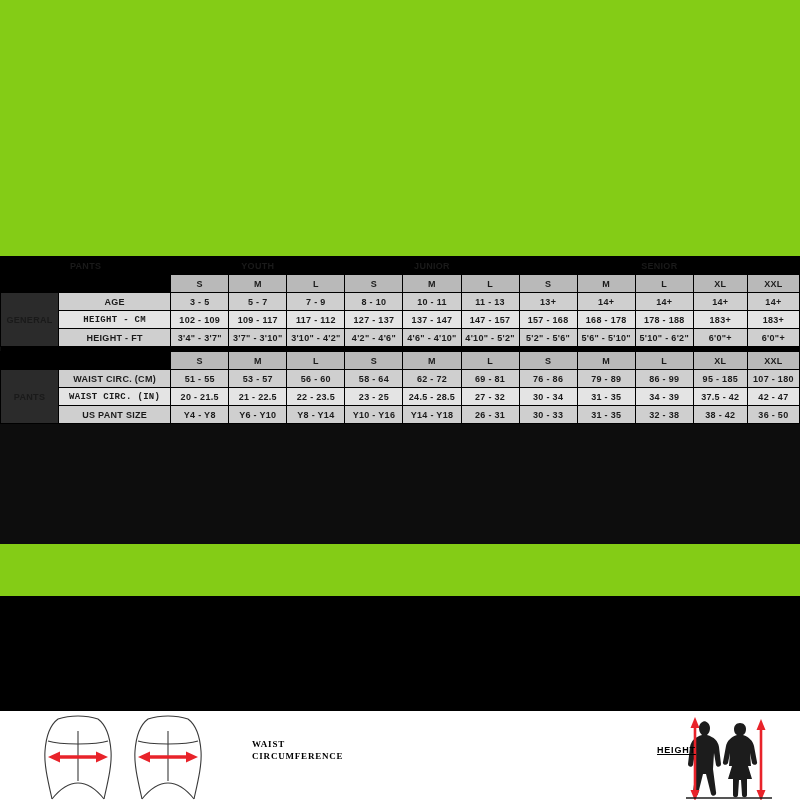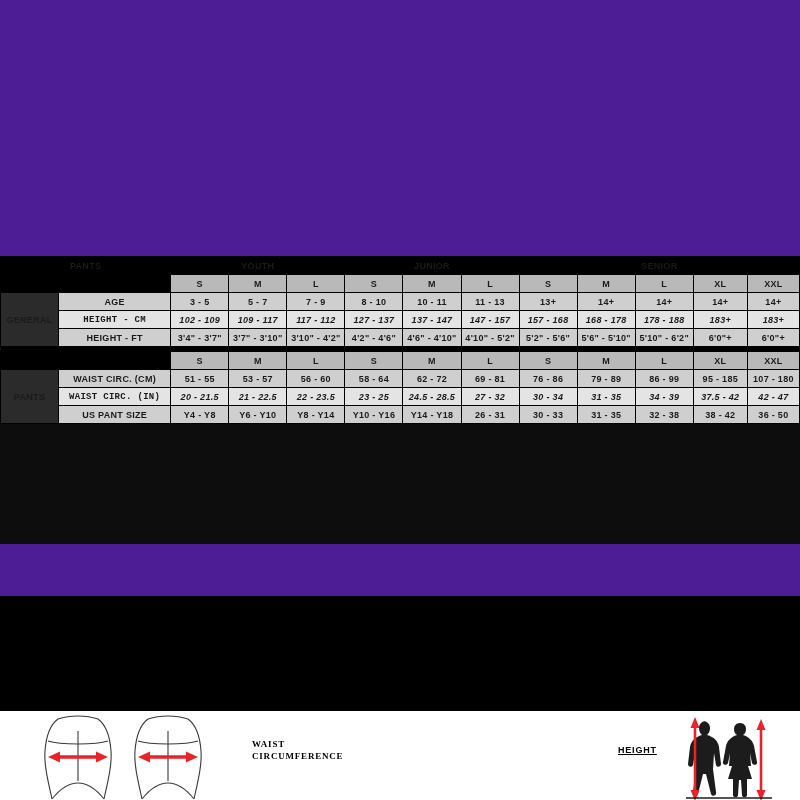--- a/index.html
+++ b/index.html
@@ -9,21 +9,21 @@
     width: 800px;
     height: 800px;
     overflow: hidden;
     font-family: "Liberation Sans", sans-serif;
   }
 
   #root {
     position: relative;
     width: 800px;
     height: 596px;
-    background: #4c1d95;
+    background: #84cc16;
   }
 
   .chart-wrap {
     position: absolute;
     left: 0;
     top: 256px;
     width: 800px;
     height: 288px;
     background: #0d0d0d;
   }
@@ -109,21 +109,20 @@
 
   
   .dcell {
     background: #cfcfcf;
     color: #121212;
     font-size: 9px;
     font-weight: bold;
   }
   .dcell.alt {
     background: #e4e4e4;
-    font-style: italic;
   }
 
   
   tr.gap td {
     height: 4px;
     background: #000;
     border: none;
   }
 
   
@@ -138,21 +137,21 @@
   }
   .illus .label {
     position: absolute;
     color: #000;
     font-size: 9px;
     font-weight: bold;
     letter-spacing: 0.8px;
     line-height: 12px;
   }
   .label-waist { left: 252px; top: 27px; font-family: Liberation Serif, serif; }
-  .label-height { left: 618px; top: 33px; text-decoration: underline; }
+  .label-height { left: 657px; top: 33px; text-decoration: underline; }
 
   .svg-abs { position: absolute; left: 0; top: 0; }
 </style>
 </head>
 <body>
 
 <div id="root">
 
   <div class="chart-wrap">
 

